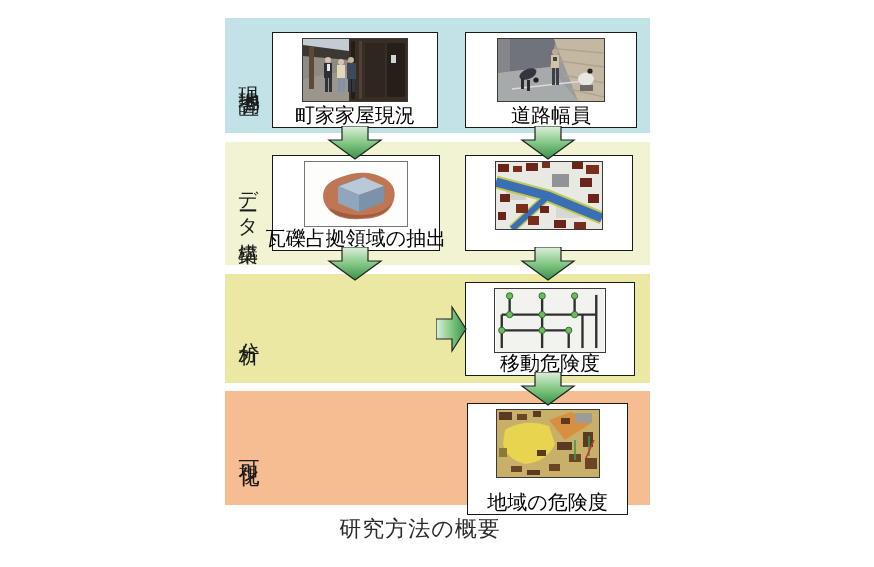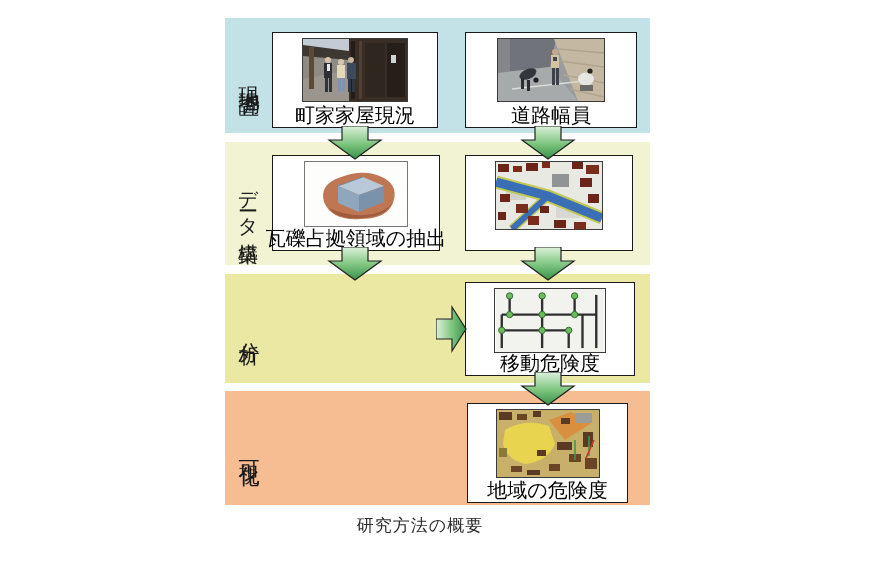--- a/index.html
+++ b/index.html
@@ -23,34 +23,34 @@
     position:absolute;background:#ffffff;border:1.6px solid #1a1a1a;
     display:flex;flex-direction:column;align-items:center;justify-content:space-between;
     padding:5px 0 2px 0;box-sizing:border-box;
   }
   .fb-1l{left:272px;top:32px;width:166px;height:96px;}
   .fb-1r{left:465px;top:32px;width:172px;height:96px;}
   .fb-2l{left:272px;top:155px;width:168px;height:96px;align-items:center;}
   .fb-2r{left:465px;top:155px;width:168px;height:96px;}
   .fb-3l{left:272px;top:282px;width:166px;height:94px;}
   .fb-3r{left:465px;top:282px;width:170px;height:94px;}
-  .fb-4r{left:467px;top:403px;width:161px;height:100px;}
+  .fb-4r{left:467px;top:403px;width:161px;height:112px;}
   .box-label{font-weight:normal;font-size:20px;color:#000;line-height:20px;white-space:nowrap;}
   .thumb{display:block;border:1px solid #3a3a3a;}
   .thumb.noframe{border:1px solid #777;}
   .arrow{position:absolute;}
   .a-1l{left:327px;top:126px;}
   .a-1r{left:520px;top:126px;}
   .a-2l{left:327px;top:247px;}
   .a-2r{left:520px;top:247px;}
   .a-3r{left:520px;top:372px;}
   .a-h{left:436px;top:303px;}
   .caption{
     position:absolute;left:225px;top:514px;width:390px;text-align:center;
-    font-size:17px;color:#2a2a2a;letter-spacing:1px;
+    font-size:22px;color:#2a2a2a;letter-spacing:1px;
   }
   .defs-holder{position:absolute;width:0;height:0;overflow:hidden;}
 </style>
 </head>
 <body>
 
 <div class="canvas">
 
   <svg class="defs-holder" aria-hidden="true">
     <defs>

